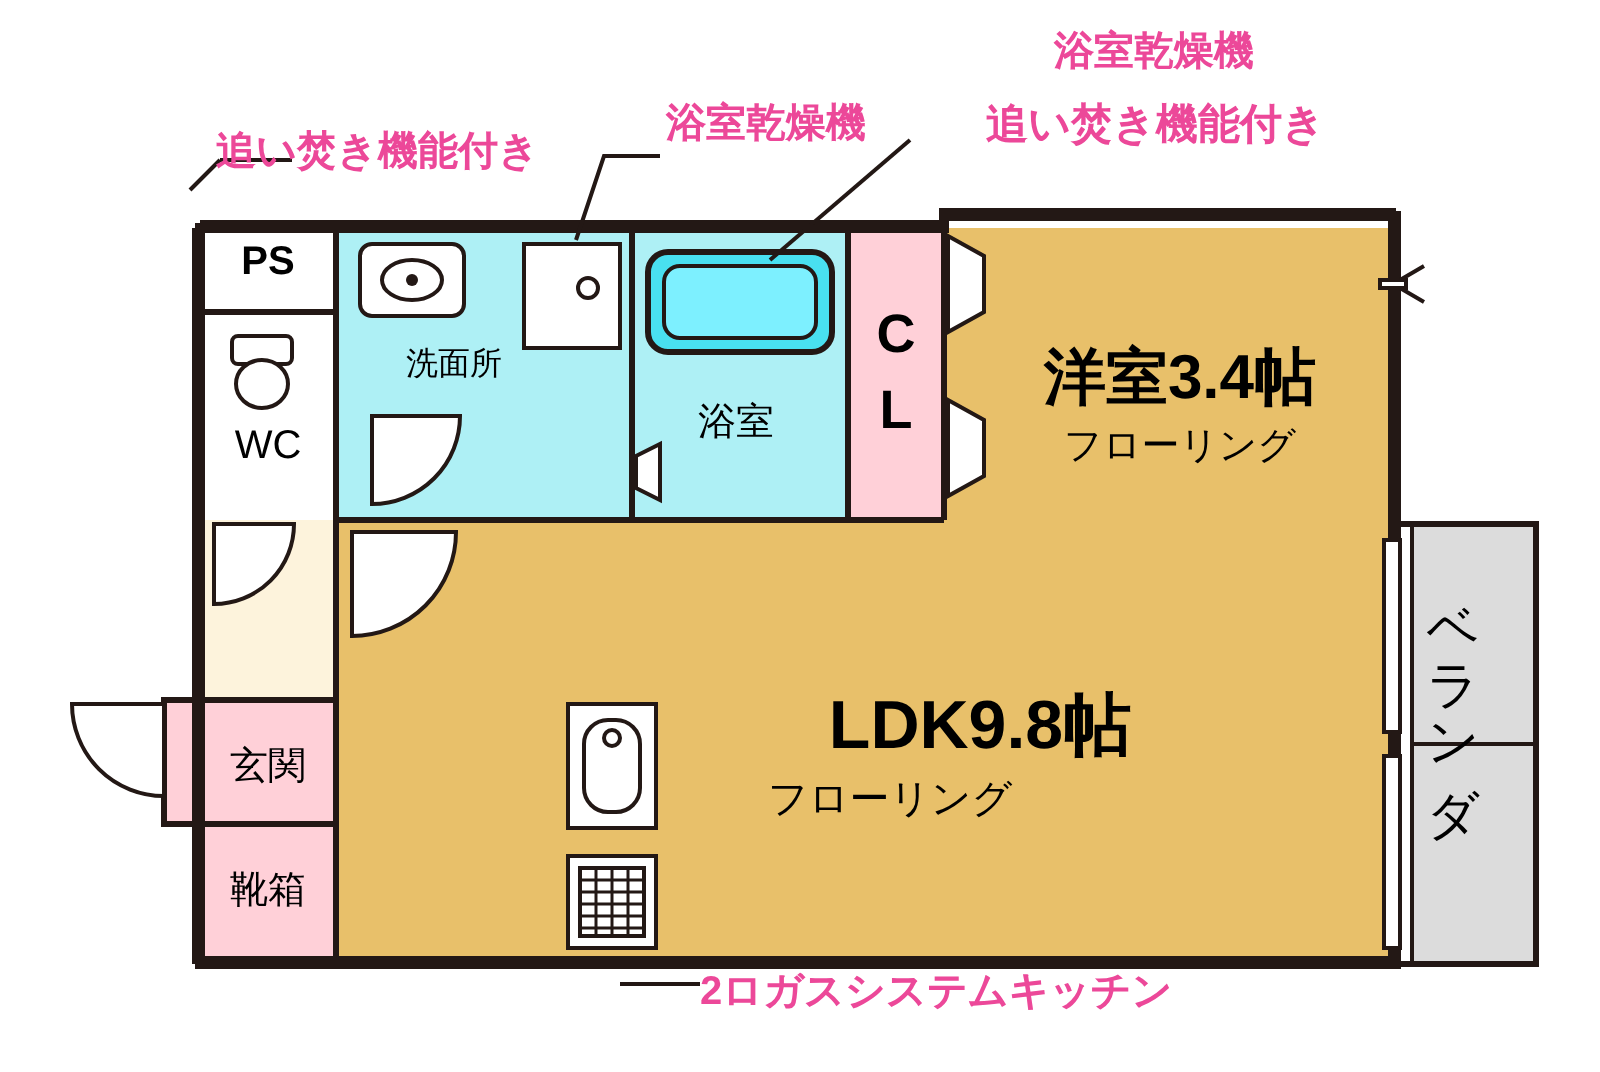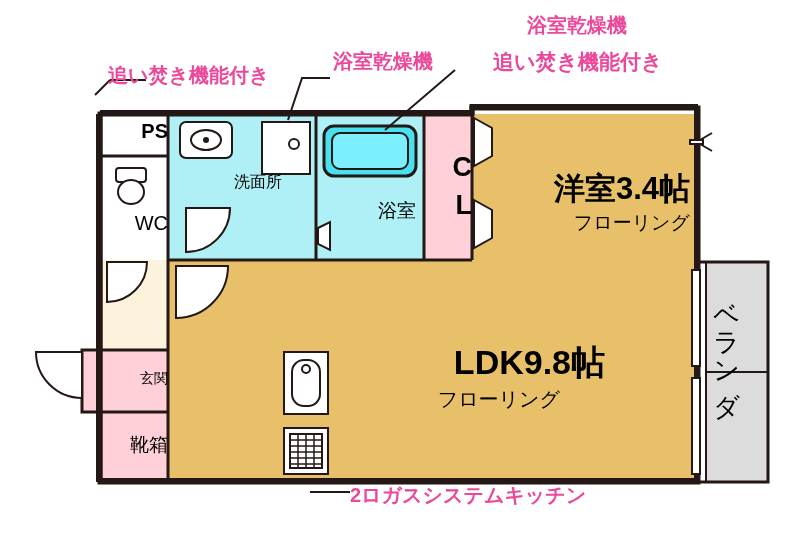--- a/index.html
+++ b/index.html
@@ -25,21 +25,21 @@
     position: absolute;
     color: #ec4899;
     font-weight: 700;
     white-space: nowrap;
     font-family: "Liberation Sans", sans-serif;
   }
   .room-label {
     position: absolute;
     color: #000;
     white-space: nowrap;
-    text-align: right;
+    text-align: center;
     font-family: "Liberation Sans", sans-serif;
   }
 </style>
 </head>
 <body>
 
 <svg id="floorplan" viewBox="0 0 800 536">
 
   <polygon points="168,260 472,260 472,114 698,114 698,482 168,482" fill="#e8c06a" stroke="none"></polygon>
 
@@ -160,20 +160,20 @@
 <div class="callout-text" style="left:527px; top:12px; font-size:20px;">浴室乾燥機</div>
 <div class="callout-text" style="left:493px; top:48px; font-size:21px;">追い焚き機能付き</div>
 <div class="callout-text" style="left:350px; top:482px; font-size:20px;">2ロガスシステムキッチン</div>
 
 <div class="room-label" style="left:100px; top:120px; width:68px; font-size:20px; font-weight:700;">PS</div>
 <div class="room-label" style="left:100px; top:212px; width:68px; font-size:20px; font-weight:400;">WC</div>
 <div class="room-label" style="left:172px; top:172px; width:110px; font-size:16px;">洗面所</div>
 <div class="room-label" style="left:320px; top:198px; width:96px; font-size:19px;">浴室</div>
 <div class="room-label" style="left:424px; top:152px; width:48px; font-size:27px; font-weight:700;">C</div>
 <div class="room-label" style="left:424px; top:190px; width:48px; font-size:27px; font-weight:700;">L</div>
-<div class="room-label" style="left:100px; top:370px; width:68px; font-size:14px;">玄関</div>
+<div class="room-label" style="left:100px; top:370px; width:68px; font-size:19px;">玄関</div>
 <div class="room-label" style="left:100px; top:432px; width:68px; font-size:19px;">靴箱</div>
 <div class="room-label" style="left:712px; top:285px; width:30px; font-size:26px; line-height:30px; writing-mode:vertical-rl; text-orientation:upright;">ベランダ</div>
 
 <div class="room-label" style="left:490px; top:168px; width:200px; font-size:31px; font-weight:700;">洋室3.4帖</div>
 <div class="room-label" style="left:490px; top:210px; width:200px; font-size:19px;">フローリング</div>
 <div class="room-label" style="left:330px; top:340px; width:230px; font-size:34px; font-weight:700;padding-left:45px;">LDK9.8帖</div>
 <div class="room-label" style="left:330px; top:386px; width:230px; font-size:20px;">フローリング</div>
 
 </body></html>

